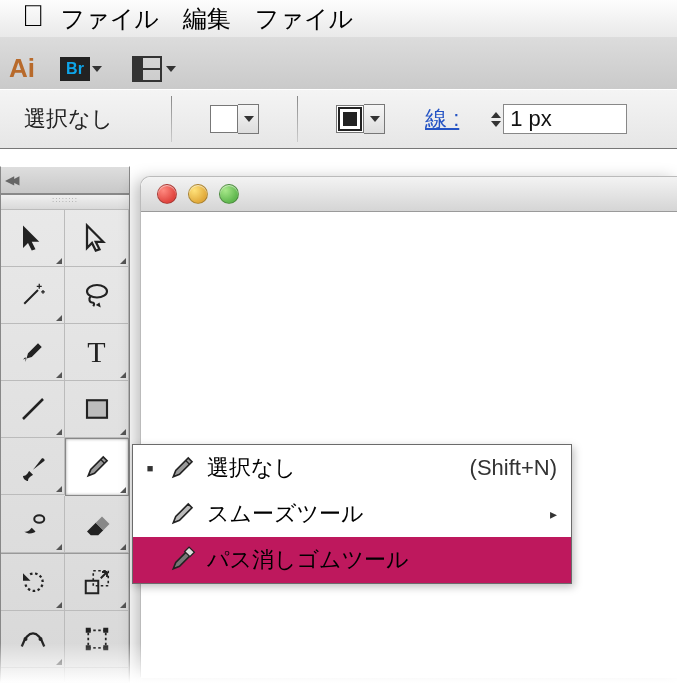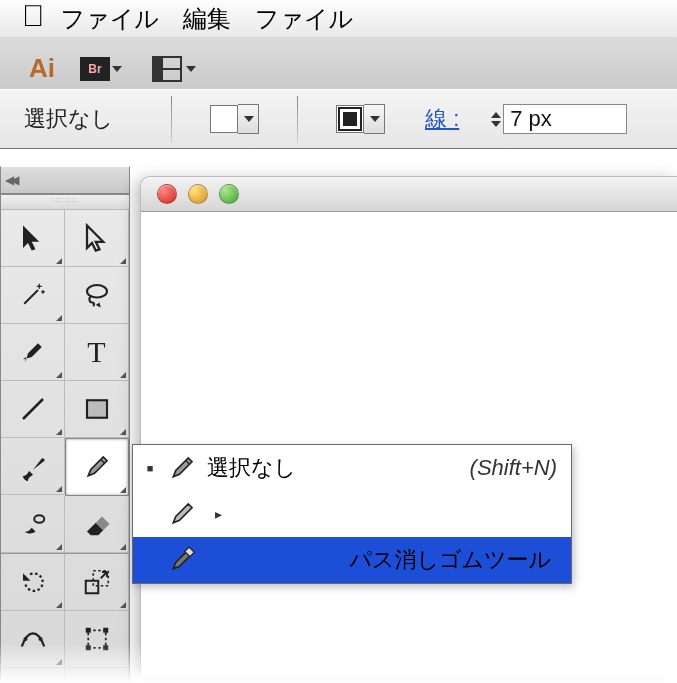--- a/index.html
+++ b/index.html
@@ -10,24 +10,24 @@
  background:linear-gradient(#fdfdfd,#e9e9e9);border-bottom:1px solid #bbb;
  display:flex;align-items:center;}
 #menubar .apple{margin:0 16px 0 22px;font-size:30px;color:#000;line-height:1;
  position:relative;top:-3px;font-family:"Arial";}
 #menubar .app{font-size:24px;font-weight:700;margin-right:20px;}
 #menubar .mitem{font-size:24px;margin-right:24px;}
 
 
 #optbar{position:absolute;left:0;top:37px;width:677px;height:64px;
  background:linear-gradient(#dcdcdc,#c6c6c6);border-bottom:1px solid #9a9a9a;
- display:flex;align-items:center;padding-left:20px;box-sizing:border-box;}
+ display:flex;align-items:center;box-sizing:border-box;}
 .ai-badge{width:44px;height:36px;font-size:26px;font-weight:700;color:#b86a2b;
  font-family:"Arial",sans-serif;display:flex;align-items:center;justify-content:center;}
-.br-badge{width:30px;height:24px;background:#222;color:#fca5a5;font-size:12px;font-weight:700;
+.br-badge{width:30px;height:24px;background:#222;color:#0ea5e9;font-size:16px;font-weight:700;
  display:flex;align-items:center;justify-content:center;margin-left:16px;position:relative;}
 .caret-down{width:0;height:0;border-left:5px solid transparent;border-right:5px solid transparent;
  border-top:6px solid #333;display:inline-block;margin-left:2px;}
 .layout-ico{width:26px;height:22px;border:2px solid #333;margin-left:30px;position:relative;}
 .layout-ico::before{content:"";position:absolute;left:0;top:0;width:9px;height:22px;background:#333;}
 .layout-ico::after{content:"";position:absolute;left:9px;top:10px;width:17px;height:2px;background:#333;}
 
 
 #optbar2{position:absolute;left:0;top:89px;width:677px;height:60px;
  background:linear-gradient(#f4f4f4,#e6e6e6);border-top:1px solid #fff;border-bottom:1px solid #777;
@@ -83,25 +83,25 @@
  box-shadow:inset 0 1px 1px rgba(255,255,255,.6);}
 .tl-btn.red{background:radial-gradient(circle at 30% 30%,#ff8a80,#e0443e 70%);}
 .tl-btn.yel{background:radial-gradient(circle at 30% 30%,#ffe27a,#e1a93a 70%);}
 .tl-btn.grn{background:radial-gradient(circle at 30% 30%,#a8e88a,#5fb74e 70%);}
 #docwin .canvas{background:#fff;height:466px;}
 
 
 #flyout{position:absolute;left:132px;top:444px;width:438px;background:#fff;
  border:1px solid #6b6b6b;box-shadow:2px 3px 8px rgba(0,0,0,.25);}
 #flyout .row{height:46px;display:flex;align-items:center;padding:0 14px 0 10px;font-size:22px;}
-#flyout .row.hover{background:#1d4ed8;text-align:right;}
+#flyout .row.hover{background:#be185d;}
 #flyout .mark{width:14px;text-align:center;font-size:11px;color:#333;margin-right:10px;}
 #flyout .fico{width:30px;display:flex;align-items:center;justify-content:center;margin-right:10px;}
 #flyout .lbl{flex:1;}
-#flyout .sc{color:#333;font-family:Arial,sans-serif;margin-left:6px;font-style:italic;}
+#flyout .sc{color:#333;font-family:Arial,sans-serif;margin-left:6px;}
 #flyout .more{font-size:14px;color:#333;margin-left:8px;}
 
 
 #fade{position:absolute;left:0;right:0;bottom:0;height:40px;
  background:linear-gradient(rgba(255,255,255,0),#fff);}
 </style>
 </head>
 <body>
 <div id="stage">
 
@@ -139,21 +139,21 @@
     <div class="dd">
           <span class="caret-down"></span>
         </div>
   </div>
   <span class="stroke-lbl">線 :</span>
   <div class="spin">
     <div class="arrows">
           <span class="up"></span>
           <span class="dn"></span>
         </div>
-    <div class="val">7 px</div>
+    <div class="val">1 px</div>
   </div>
 </div>
 
 <div id="dockgrip">
   <span class="dbl">◀◀</span>
   <span class="dots"></span>
 </div>
 
 <div id="tools">
  <div class="grip">::::::::</div>
@@ -312,20 +312,21 @@
     <span class="lbl">選択なし</span>
     <span class="sc">(Shift+N)</span>
   </div>
   <div class="row">
     <span class="mark"></span>
     <span class="fico">
       <svg class="svg" viewBox="0 0 24 24">
             <path fill="#bbb" stroke="#222" stroke-width="1.3" d="M5 19l2-5L17 4l3 3L10 17l-5 2z"></path>
           </svg>
         </span>
+    <span class="lbl">スムーズツール</span>
     <span class="more">▸</span>
   </div>
   <div class="row hover">
     <span class="mark"></span>
     <span class="fico">
       <svg class="svg" viewBox="0 0 24 24">
             <path fill="#777" stroke="#222" stroke-width="1.3" d="M5 19l2-5L17 4l3 3L10 17l-5 2z"></path>
             <rect x="15" y="3" width="6" height="5" transform="rotate(45 18 5.5)" fill="#ddd" stroke="#222"></rect>
           </svg>
         </span>

